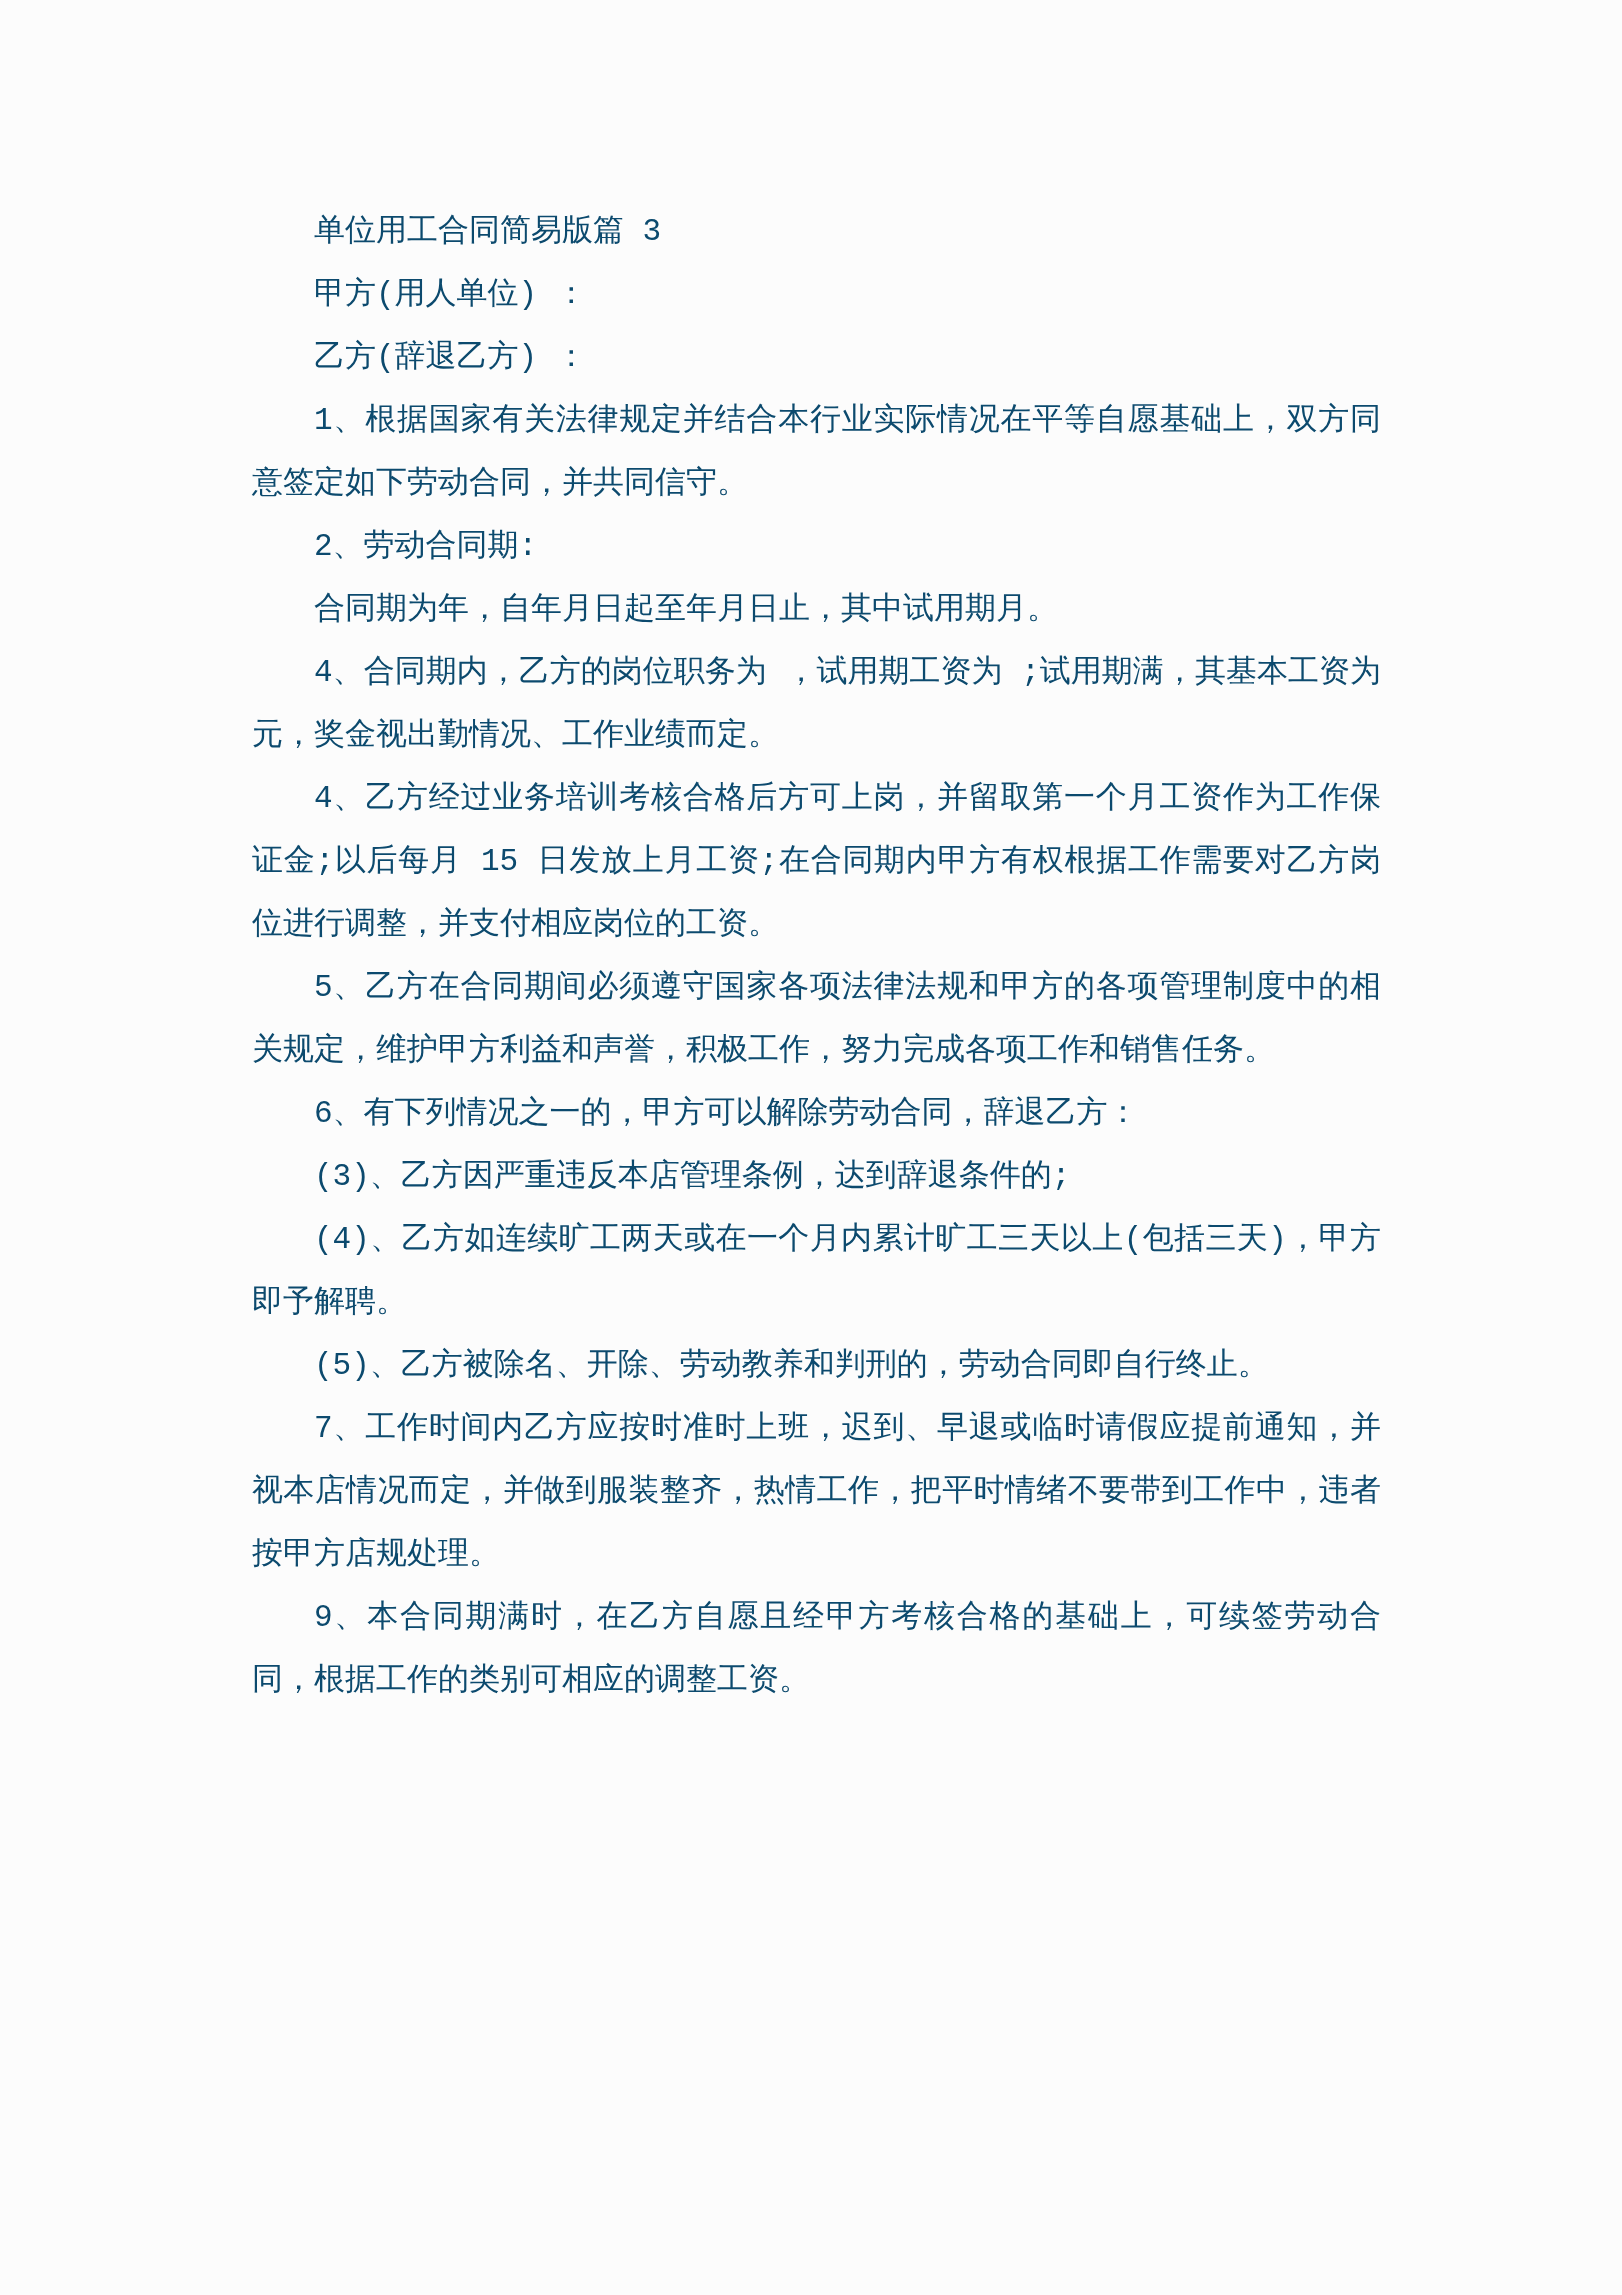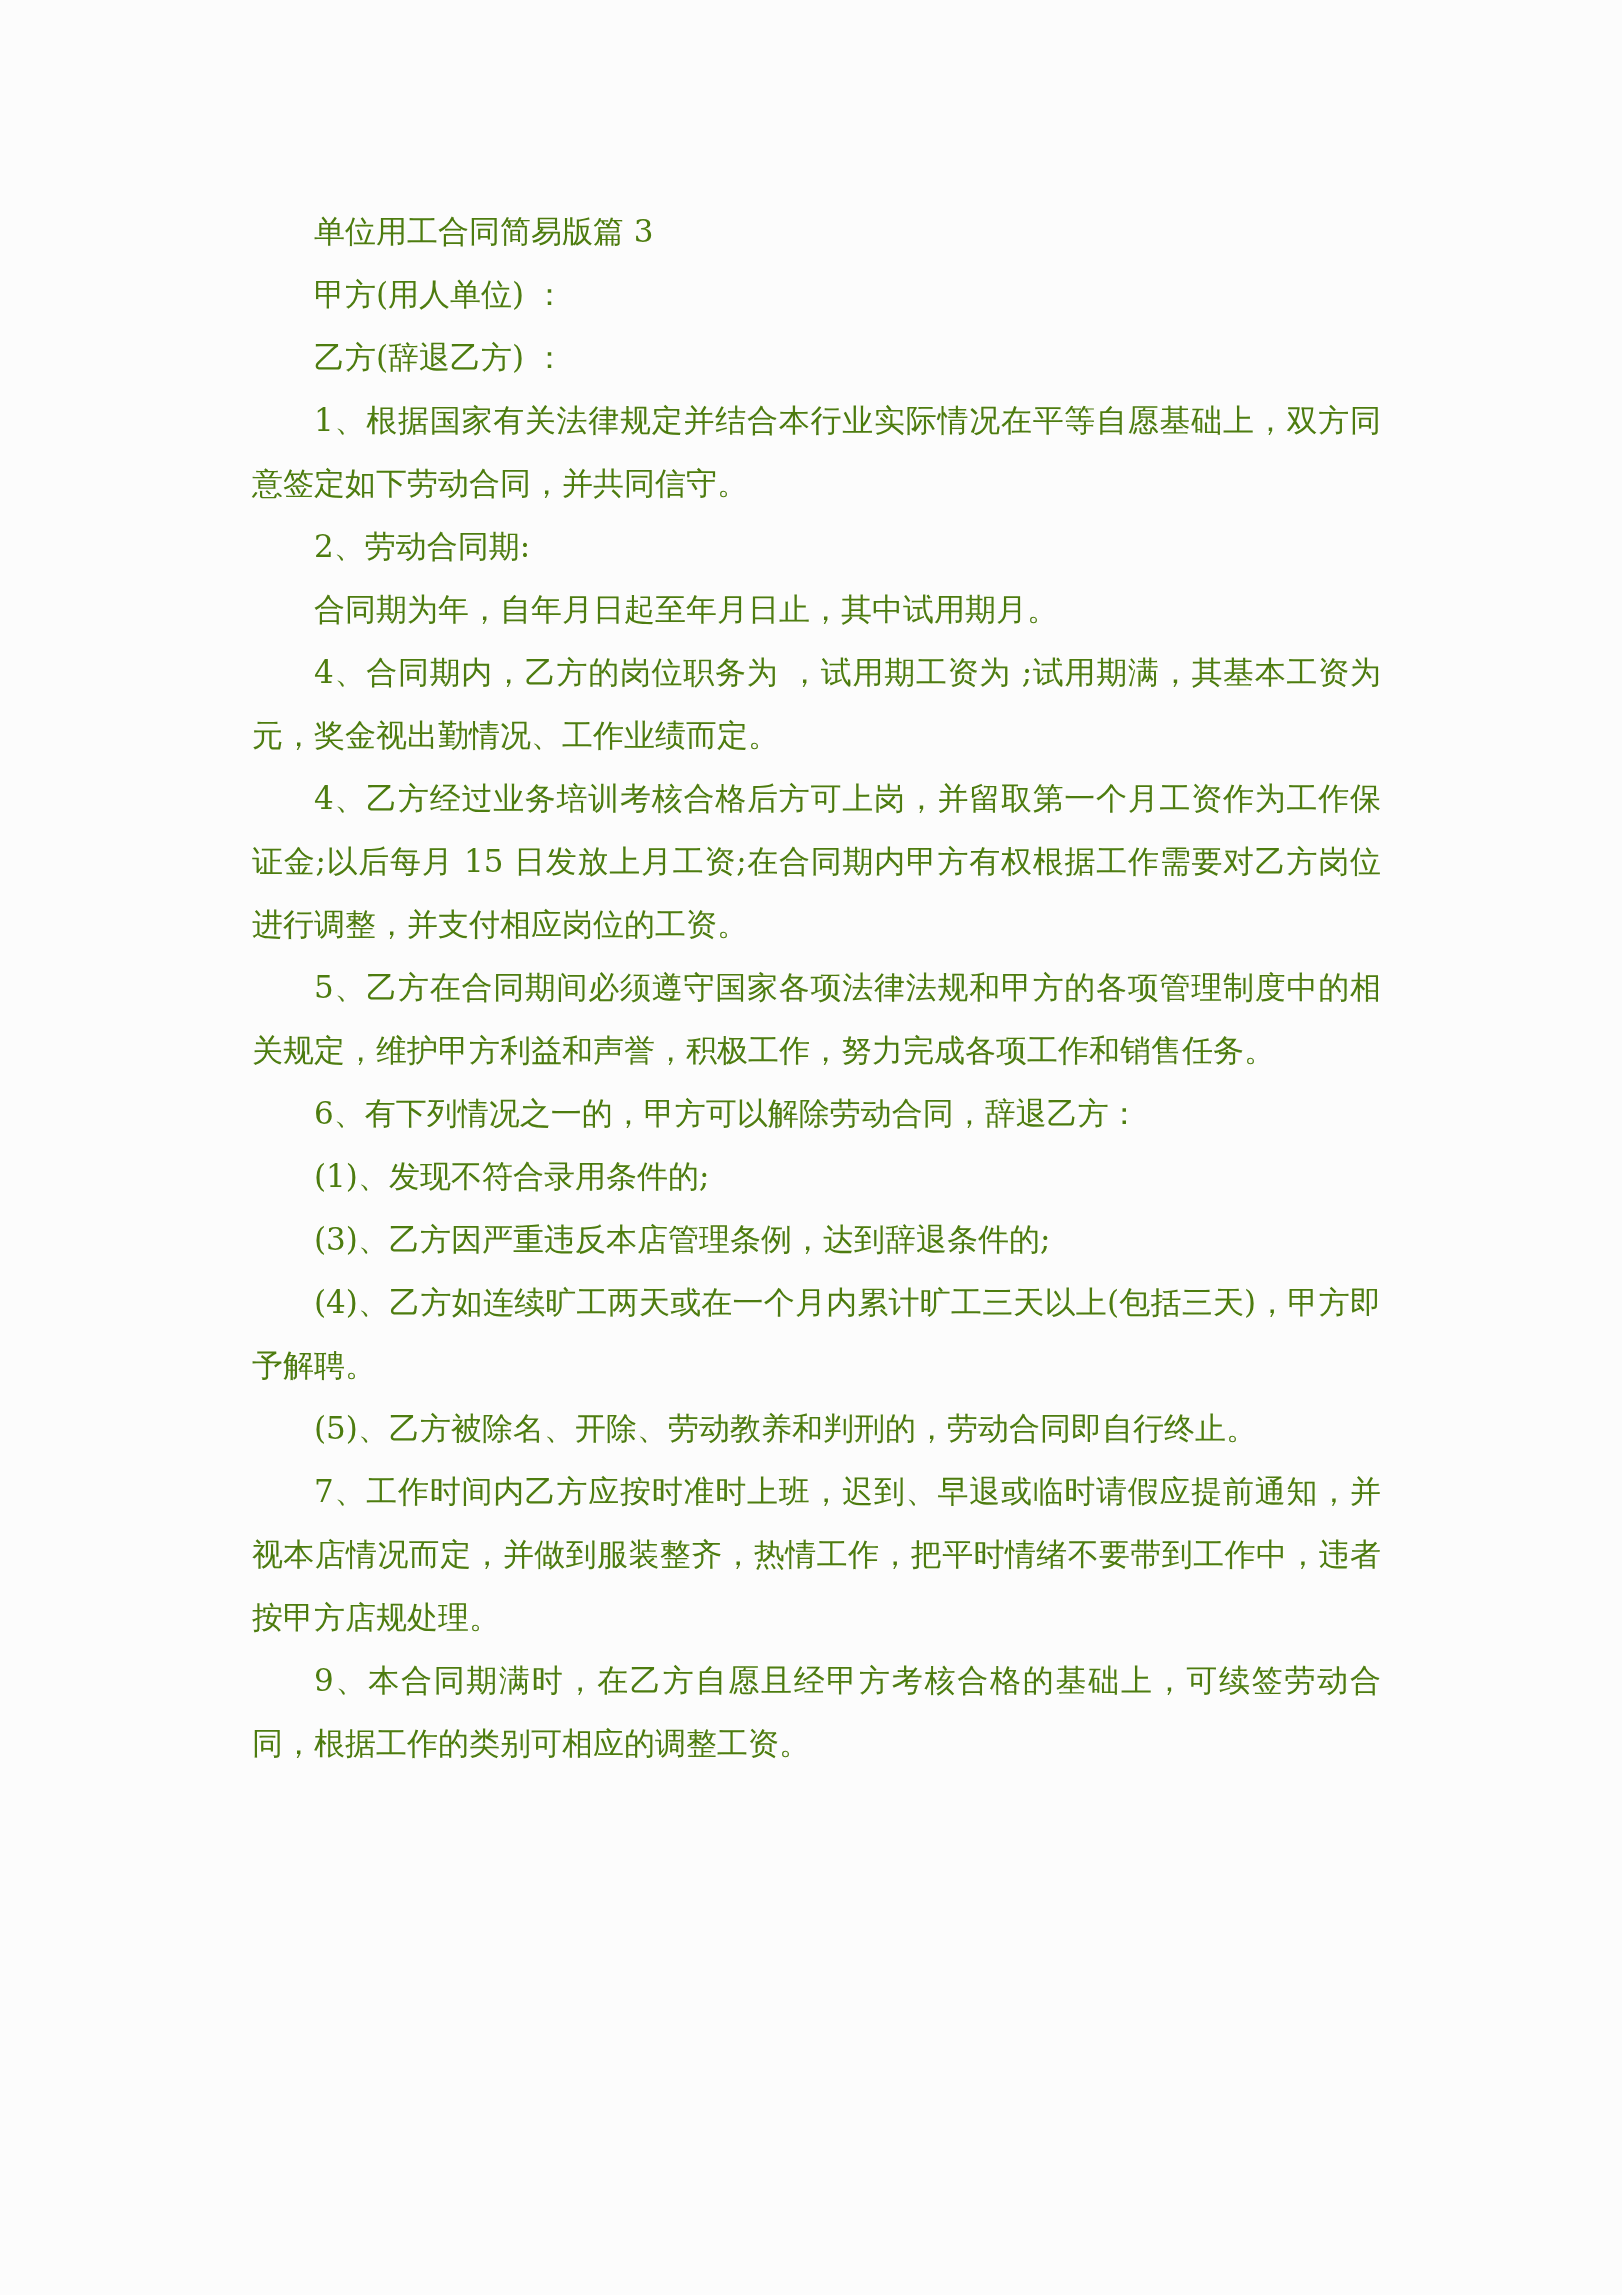--- a/index.html
+++ b/index.html
@@ -39,33 +39,32 @@
     text-align: justify;
     text-justify: inter-character;
     word-break: normal;
     overflow-wrap: break-word;
   }
 </style>
 </head>
 <body style="background: rgb(252, 252, 252);">
 
 <main class="page">
-  <section class="doc" style="color: #4d7c0f;">
+  <section class="doc" style="color: #0c4a6e; font-family: Liberation Mono, monospace;">
     <p class="line">单位用工合同简易版篇 3</p>
     <div id="paragraphs">
         <p class="line">甲方(用人单位) ：</p>
         <p class="line">乙方(辞退乙方) ：</p>
         <p class="line">1、根据国家有关法律规定并结合本行业实际情况在平等自愿基础上，双方同意签定如下劳动合同，并共同信守。</p>
         <p class="line">2、劳动合同期:</p>
         <p class="line">合同期为年，自年月日起至年月日止，其中试用期月。</p>
         <p class="line">4、合同期内，乙方的岗位职务为 ，试用期工资为 ;试用期满，其基本工资为 元，奖金视出勤情况、工作业绩而定。</p>
         <p class="line">4、乙方经过业务培训考核合格后方可上岗，并留取第一个月工资作为工作保证金;以后每月 15 日发放上月工资;在合同期内甲方有权根据工作需要对乙方岗位进行调整，并支付相应岗位的工资。</p>
         <p class="line">5、乙方在合同期间必须遵守国家各项法律法规和甲方的各项管理制度中的相关规定，维护甲方利益和声誉，积极工作，努力完成各项工作和销售任务。</p>
         <p class="line">6、有下列情况之一的，甲方可以解除劳动合同，辞退乙方：</p>
-        <p class="line">(1)、发现不符合录用条件的;</p>
         <p class="line">(3)、乙方因严重违反本店管理条例，达到辞退条件的;</p>
         <p class="line">(4)、乙方如连续旷工两天或在一个月内累计旷工三天以上(包括三天)，甲方即予解聘。</p>
         <p class="line">(5)、乙方被除名、开除、劳动教养和判刑的，劳动合同即自行终止。</p>
         <p class="line">7、工作时间内乙方应按时准时上班，迟到、早退或临时请假应提前通知，并视本店情况而定，并做到服装整齐，热情工作，把平时情绪不要带到工作中，违者按甲方店规处理。</p>
         <p class="line">9、本合同期满时，在乙方自愿且经甲方考核合格的基础上，可续签劳动合同，根据工作的类别可相应的调整工资。</p>
       </div>
   </section>
 </main>
 
 

